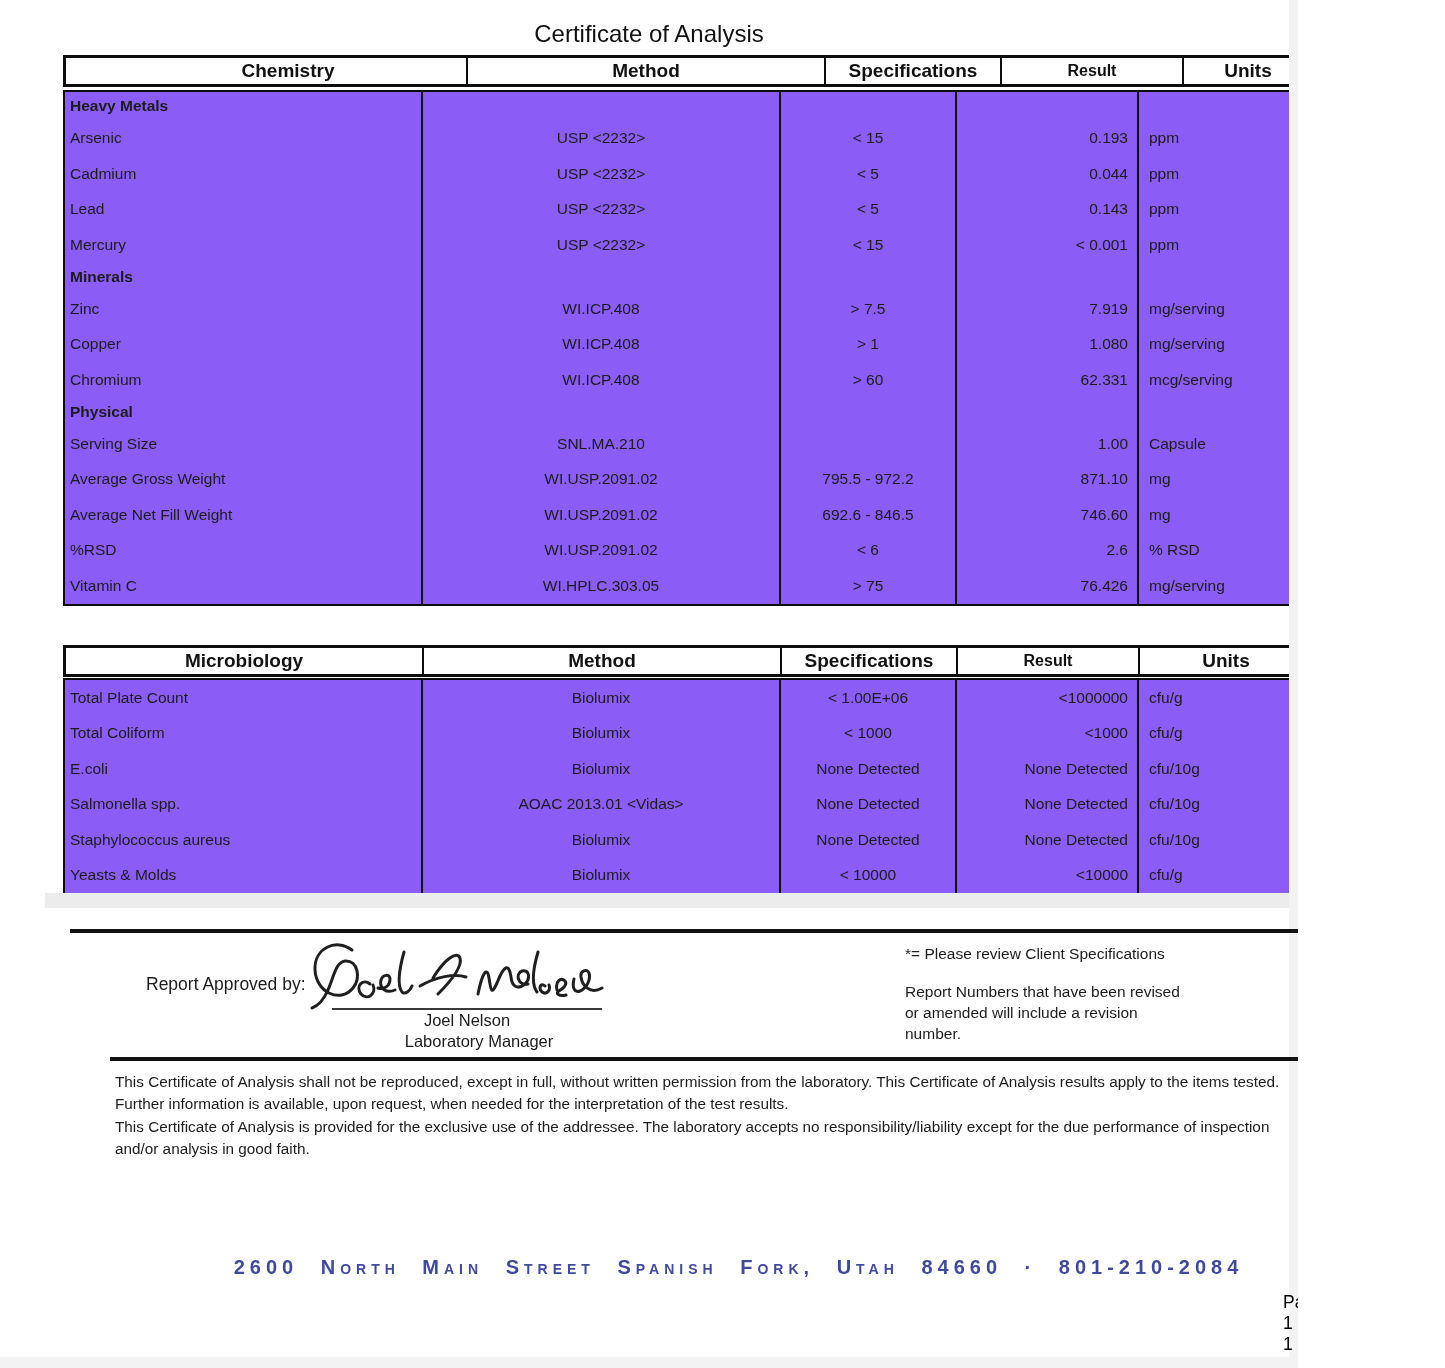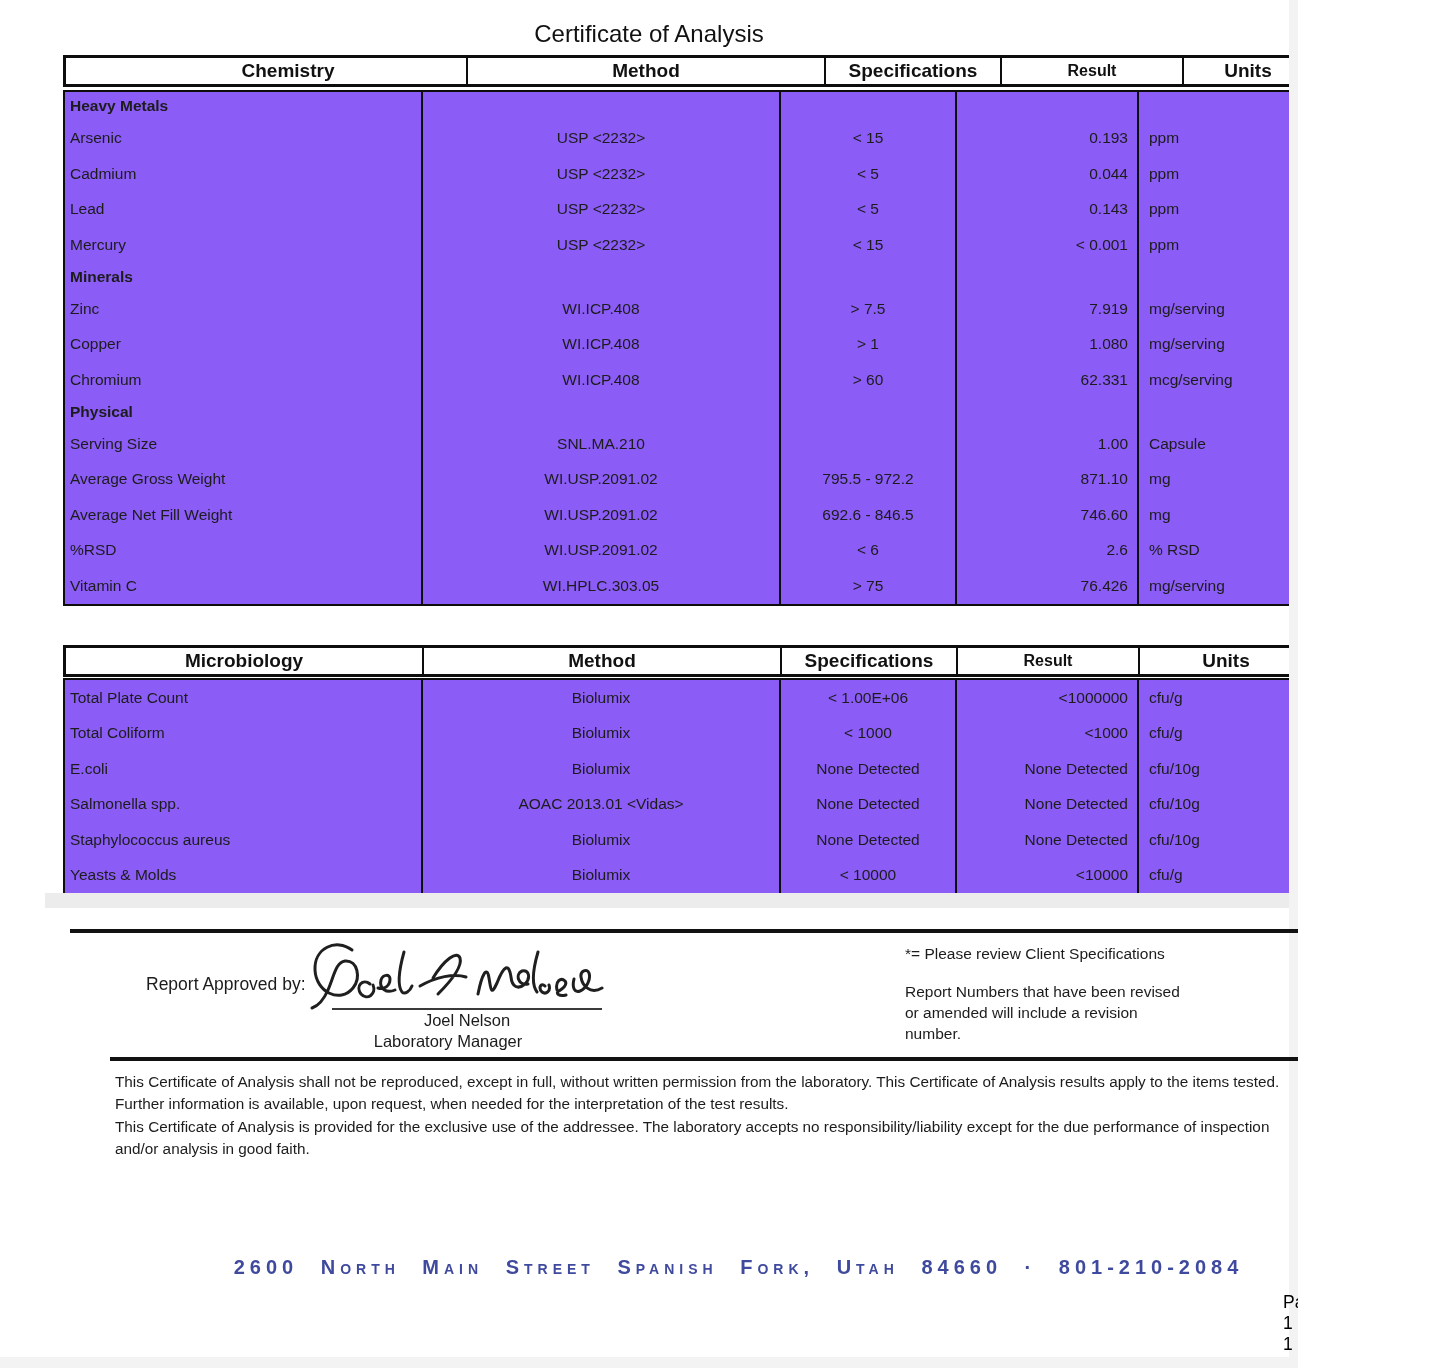--- a/index.html
+++ b/index.html
@@ -43,21 +43,21 @@
   .band-mid { position:absolute; left:45px; top:893px; width:1357px; height:15px; background:#ececec; }
   .band-right { position:absolute; right:0; top:0; width:9px; height:100%; background:#f3f3f3; }
   .band-bottom { position:absolute; left:0; bottom:0; width:100%; height:11px; background:#f3f3f3; }
   
   .rule1 { position:absolute; left:70px; top:929px; width:1250px; height:4px; background:#111; }
   .rule2 { position:absolute; left:110px; top:1057px; width:1215px; height:4px; background:#111; }
   .approval-label { position:absolute; left:115px; top:974px; font-size:17.5px;margin-left:31px; }
   .signature-svg { position:absolute; left:298px; top:938px; }
   .signature-line { position:absolute; left:332px; top:1008px; width:270px; height:2px; background:#3a3a3a; }
   .signer-name { position:absolute; left:332px; top:1011px; width:270px; text-align:center; font-size:16.5px; }
-  .signer-title { position:absolute; left:313px; top:1032px; width:270px; text-align:center; font-size:16.5px; }
+  .signer-title { position:absolute; left:344px; top:1032px; width:270px; text-align:center; font-size:16.5px; }
   .note1 { position:absolute; left:905px; top:945px; font-size:15.5px; }
   .note2 { position:absolute; left:905px; top:981px; width:280px; font-size:15.5px; line-height:21px; }
   
   .disclaimer { position:absolute; left:115px; top:1071px; width:1185px; font-size:15.3px; line-height:22.3px; }
   .disclaimer p { margin:0; }
   .address {
     position:absolute; left:16px; top:1256px; width:1445px; text-align:center;
     font-variant:small-caps; font-weight:bold; letter-spacing:5px; word-spacing:12px;
     font-size:20px; color:#3f4a9e;
   }

